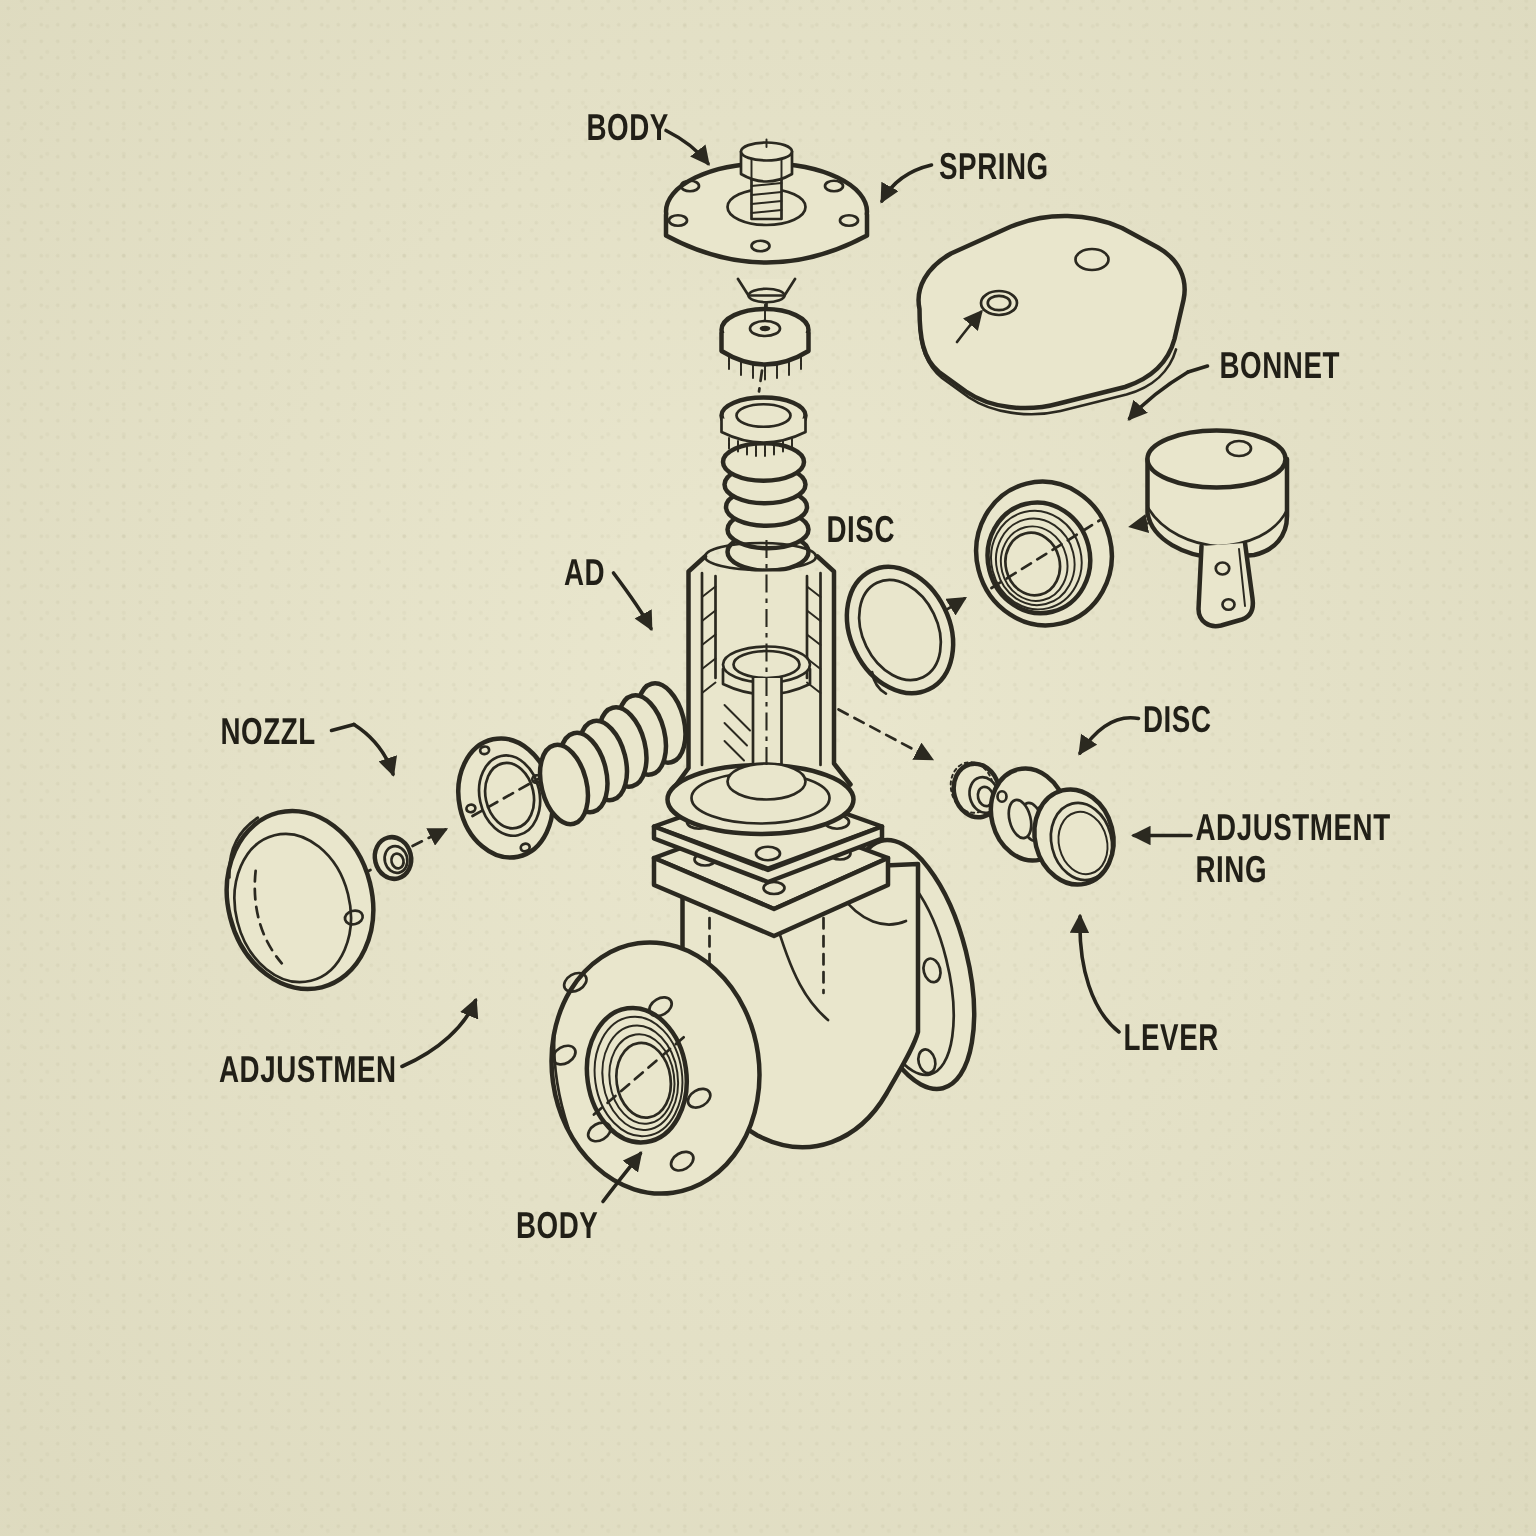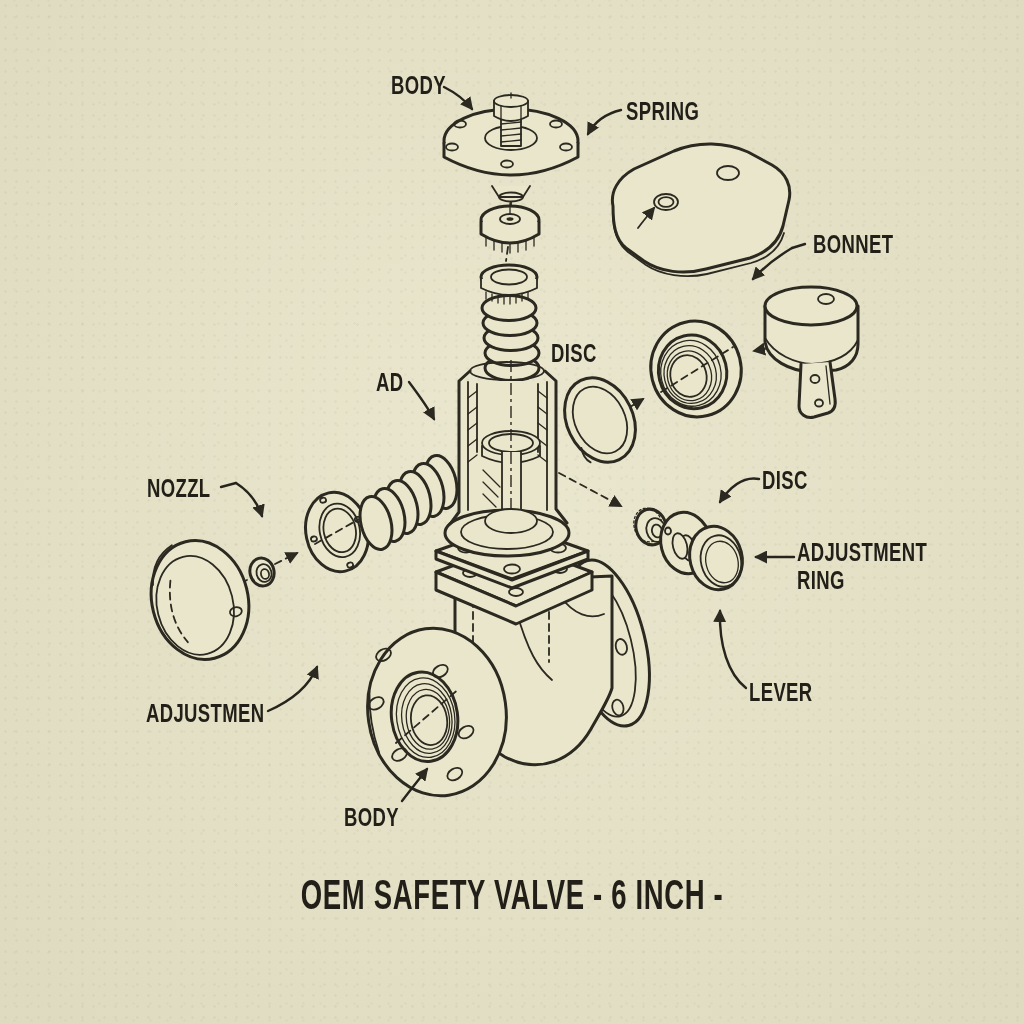--- a/index.html
+++ b/index.html
@@ -274,14 +274,13 @@
 <div class="lbl" style="left:762px;top:466px">DISC</div>
 <div class="lbl" style="left:797px;top:538px">
   <span style="display:block">ADJUSTMENT</span>
   <span style="display:block">RING</span>
 </div>
 <div class="lbl" style="left:749px;top:678px">LEVER</div>
 <div class="lbl" style="left:146px;top:699px">ADJUSTMEN</div>
 <div class="lbl" style="left:344px;top:803px">BODY</div>
 
 <div class="title">
-  <div><span class="tline">OEM SAFETY VALVE - 6 INCH -</span></div>
 </div>
 
 </body></html>

